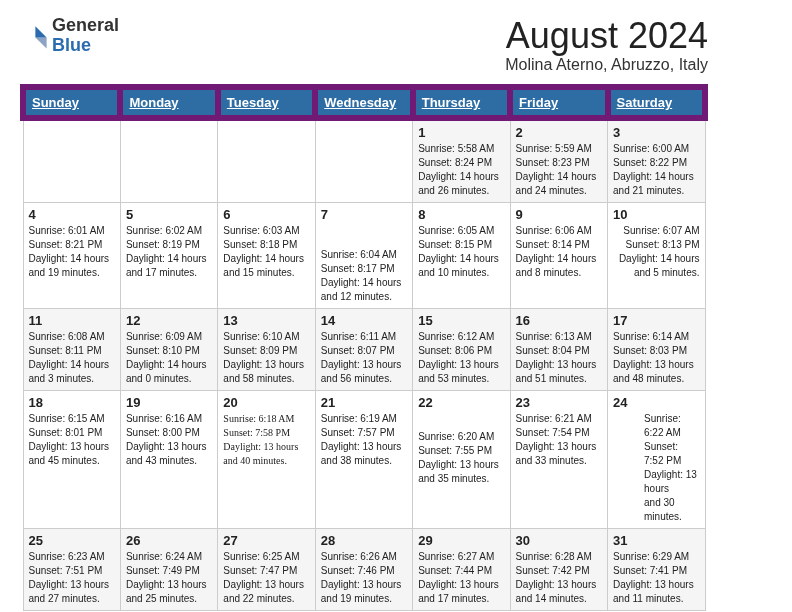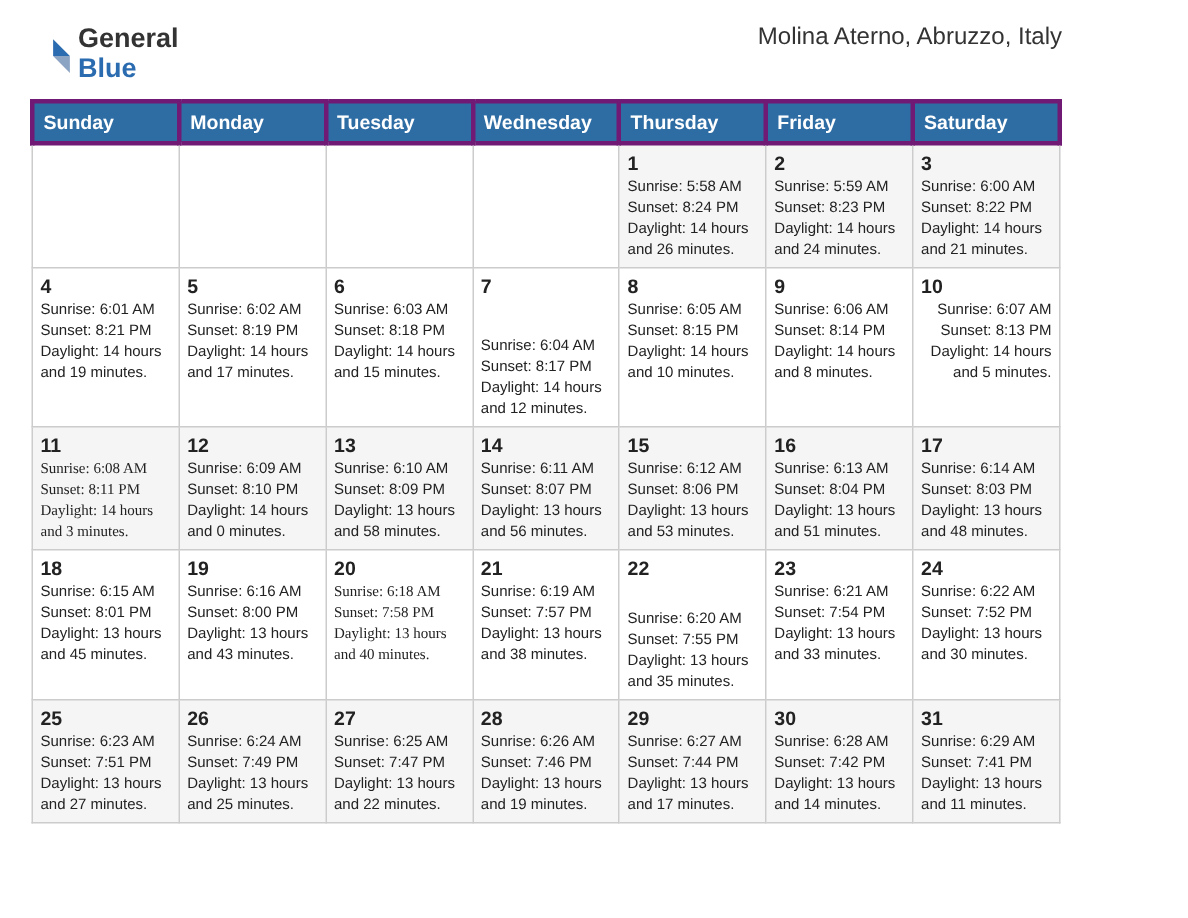--- a/index.html
+++ b/index.html
@@ -54,21 +54,22 @@
       border-collapse: collapse;
       table-layout: fixed;
     }
     thead tr th {
       background-color: #2e6da4;
       color: white;
       text-align: left;
       padding: 5px 6px;
       font-size: 13px;
       font-weight: bold;
-      border: 3px solid #701a75;
+      border: 6px solid #701a75;
+      text-decoration: underline;
     }
     tbody tr td {
       vertical-align: top;
       border: 1px solid #ccc;
       padding: 4px 5px;
       font-size: 10.5px;
       color: #222;
       height: 80px;
       background: #fff;
     }
@@ -99,20 +100,21 @@
       <svg class="logo-icon" viewBox="0 0 40 40">
         <polygon points="22,6 38,22 22,22" fill="#2b6cb0"></polygon>
         <polygon points="22,22 38,22 38,38" fill="#1a4a8a" opacity="0.5"></polygon>
       </svg>
       <div class="logo-text">
         <span class="logo-general">General</span><br>
         <span class="logo-blue">Blue</span>
       </div>
     </div>
     <div class="title-area">
+      <div class="month-year">August 2024</div>
       <div class="location">Molina Aterno, Abruzzo, Italy</div>
     </div>
   </div>
 
   <table>
     <thead>
       <tr>
         <th>Sunday</th>
         <th>Monday</th>
         <th>Tuesday</th>
@@ -197,21 +199,21 @@
             <div class="day-num">10</div>
             <div class="day-info" style="white-space: pre-line; text-align: right;">Sunrise: 6:07 AM
 Sunset: 8:13 PM
 Daylight: 14 hours
 and 5 minutes.</div>
           </td>
         </tr>
         <tr>
           <td>
             <div class="day-num">11</div>
-            <div class="day-info" style="white-space: pre-line; font-family: Liberation Serif, serif;">Sunrise: 6:08 AM
+            <div class="day-info" style="white-space: pre-line;">Sunrise: 6:08 AM
 Sunset: 8:11 PM
 Daylight: 14 hours
 and 3 minutes.</div>
           </td>
           <td>
             <div class="day-num">12</div>
             <div class="day-info" style="white-space: pre-line;">Sunrise: 6:09 AM
 Sunset: 8:10 PM
 Daylight: 14 hours
 and 0 minutes.</div>
@@ -290,21 +292,21 @@
           </td>
           <td>
             <div class="day-num">23</div>
             <div class="day-info" style="white-space: pre-line;">Sunrise: 6:21 AM
 Sunset: 7:54 PM
 Daylight: 13 hours
 and 33 minutes.</div>
           </td>
           <td>
             <div class="day-num">24</div>
-            <div class="day-info" style="white-space: pre-line;">Sunrise: 6:22 AM
+            <div class="day-info" style="white-space: pre-line; margin-left: 31px;">Sunrise: 6:22 AM
 Sunset: 7:52 PM
 Daylight: 13 hours
 and 30 minutes.</div>
           </td>
         </tr>
         <tr>
           <td>
             <div class="day-num">25</div>
             <div class="day-info" style="white-space: pre-line;">Sunrise: 6:23 AM
 Sunset: 7:51 PM

